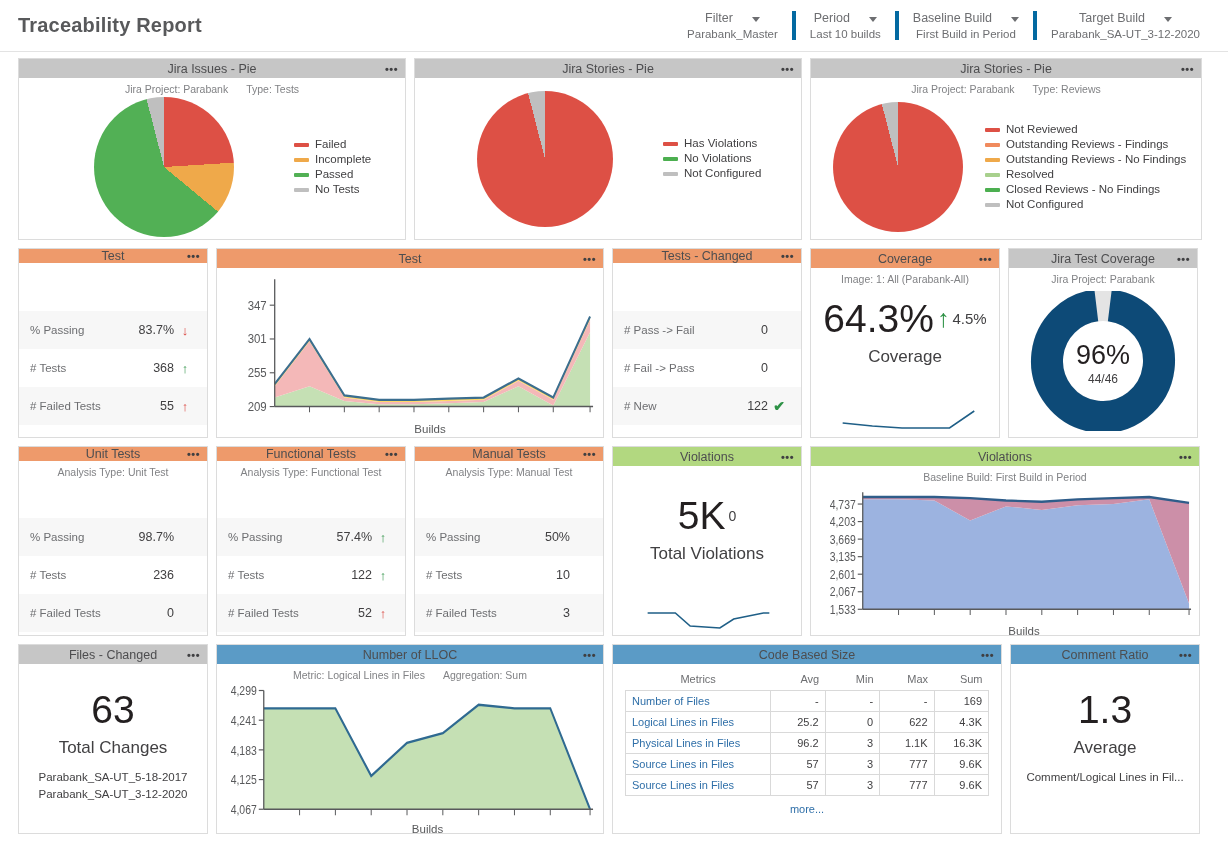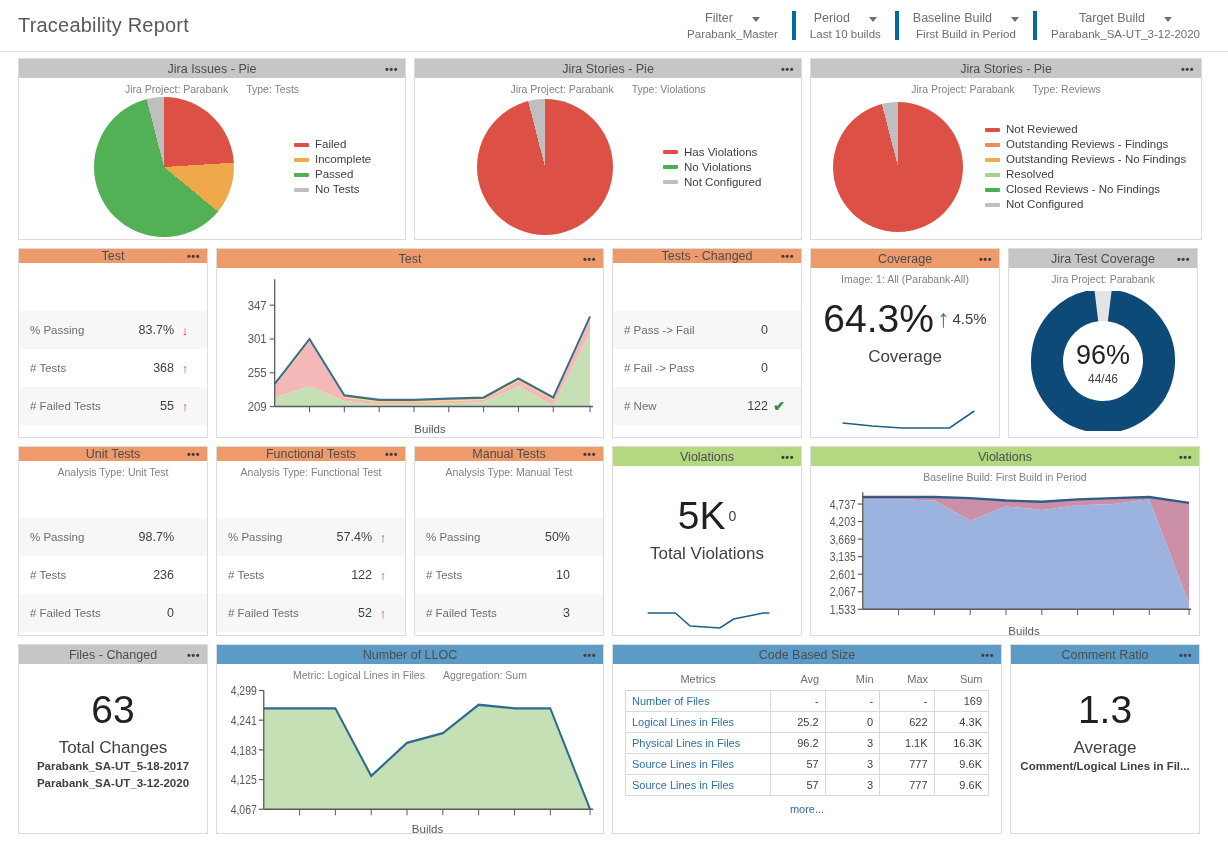--- a/index.html
+++ b/index.html
@@ -14,21 +14,21 @@
   
   .topbar {
     height: 52px;
     display: flex;
     align-items: center;
     padding: 0 14px 0 18px;
     border-bottom: 1px solid #e3e3e3;
   }
   .report-title {
     font-size: 20px;
-    font-weight: normal;
+    font-weight: bold;
     color: #58595b;
     letter-spacing: .2px;
     text-align: right;
   }
   .topbar-spacer { flex: 1 1 auto; }
   .ctrl-group { display: flex; align-items: stretch; }
   .ctrl {
     padding: 0 14px;
     display: flex; flex-direction: column;
     align-items: center; justify-content: center;
@@ -126,21 +126,21 @@
     align-items: center; justify-content: flex-start;
     height: 100%; padding-top: 14px;
   }
   .bignum {
     font-size: 39px; color: #231f20; line-height: 1;
     display: flex; align-items: center; gap: 3px;
   }
   .bignum .delta { font-size: 15px; color: #414042; }
   .bignum .uparrow { color: #2e9246; font-size: 25px; font-weight: bold; }
   .bignum-label { font-size: 17px; color: #414042; margin-top: 9px; }
-  .bignum-sub { font-size: 11.5px; color: #414042; line-height: 17px; text-align: center; font-weight: bold; }
+  .bignum-sub { font-size: 11.5px; color: #414042; margin-top: 11px; line-height: 17px; text-align: center; }
   .spark { margin-top: auto; width: 100%; }
 
   
   .chart-area { width: 100%; height: 100%; }
   .axis-label {
     text-align: center; font-size: 11.5px; color: #58595b;
   }
 
   
   .donut-wrap { display: flex; align-items: center; justify-content: center; height: 100%; }
@@ -255,23 +255,20 @@
             </div>
           </div>
         </div>
       </div>
     </div>
 
     <div class="widget" style="width:388px;height:182px;">
       <div class="w-hdr gray">
         <span>Jira Stories - Pie</span>
         <span class="dots">•••</span>
-      </div>
-      <div class="w-sub">
-        <span>Jira Project: Parabank</span><span class="gap"></span><span>Type: Violations</span>
       </div>
       <div class="w-body">
         <div class="pie-wrap">
           <div class="pie" style="width:136px;height:136px;margin-left:62px;
                background: conic-gradient(#dd5045 0 96%, #bfbfbf 96% 100%);"></div>
           <div class="legend" style="margin-left:50px;">
             <div class="legend-row">
               <span class="swatch" style="background:#dd5045;"></span>
               <span>Has Violations</span>
             </div>

